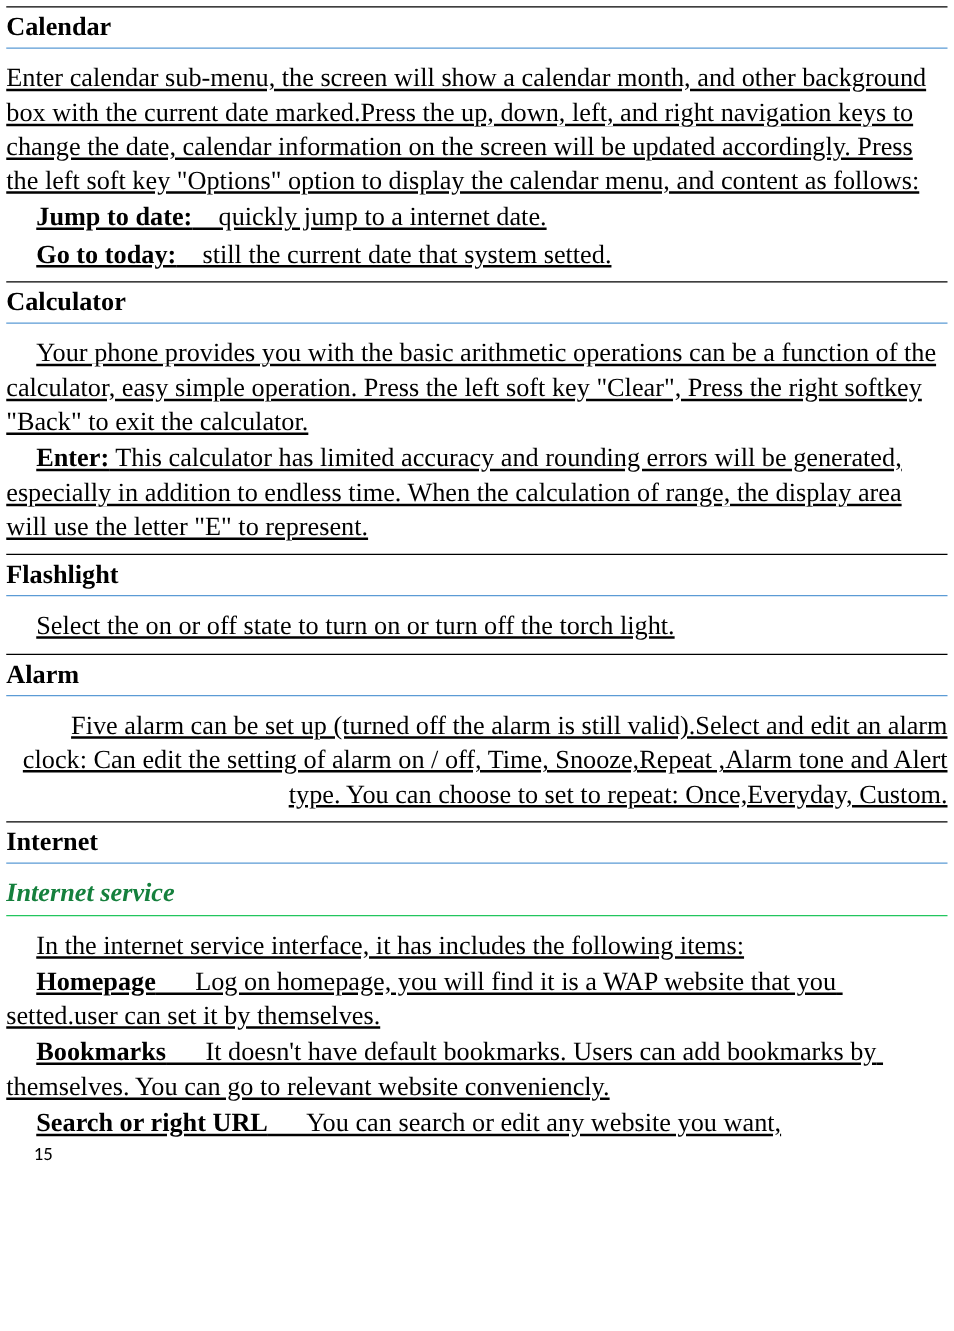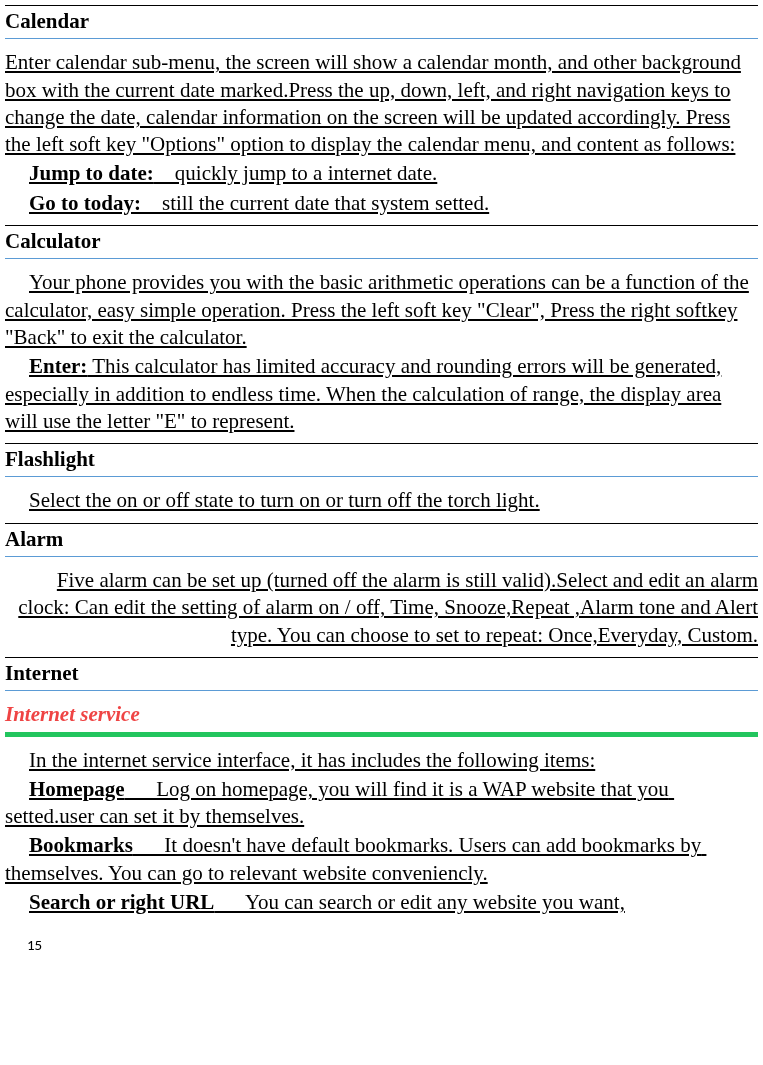--- a/index.html
+++ b/index.html
@@ -23,43 +23,43 @@
       padding: 2px 0 3px 0;
       margin-top: 8px;
       margin-bottom: 10px;
     }
     .section-heading.first {
       margin-top: 0;
     }
     .sub-heading {
       font-weight: bold;
       font-style: italic;
-      color: #ef4444;
-      border-bottom: 5px solid #22c55e;
+      color: #15803d;
+      border-bottom: 1px solid #22c55e;
       padding-bottom: 3px;
       margin-top: 8px;
       margin-bottom: 10px;
     }
     .para {
       margin-bottom: 2px;
       text-decoration: underline;
     }
     .indent {
       text-indent: 24px;
     }
     .bold {
       font-weight: bold;
     }
     .line {
       display: block;
     }
     .page-number {
       font-size: 15px;
       font-family: Calibri, Arial, sans-serif;
-      margin-top: 20px;
+      margin-top: 3px;
       margin-left: 22px;
     }
   </style>
 </head>
 <body>
 
 <div class="section-heading first">Calendar</div>
 <div class="para">
   <span class="line indent" style="display:inline">Enter calendar sub-menu, the screen will show a calendar month, and other background box with the current date marked.Press the up, down, left, and right navigation keys to change the date, calendar information on the screen will be updated accordingly. Press the left soft key "Options" option to display the calendar menu, and content as follows:</span>
 </div>

